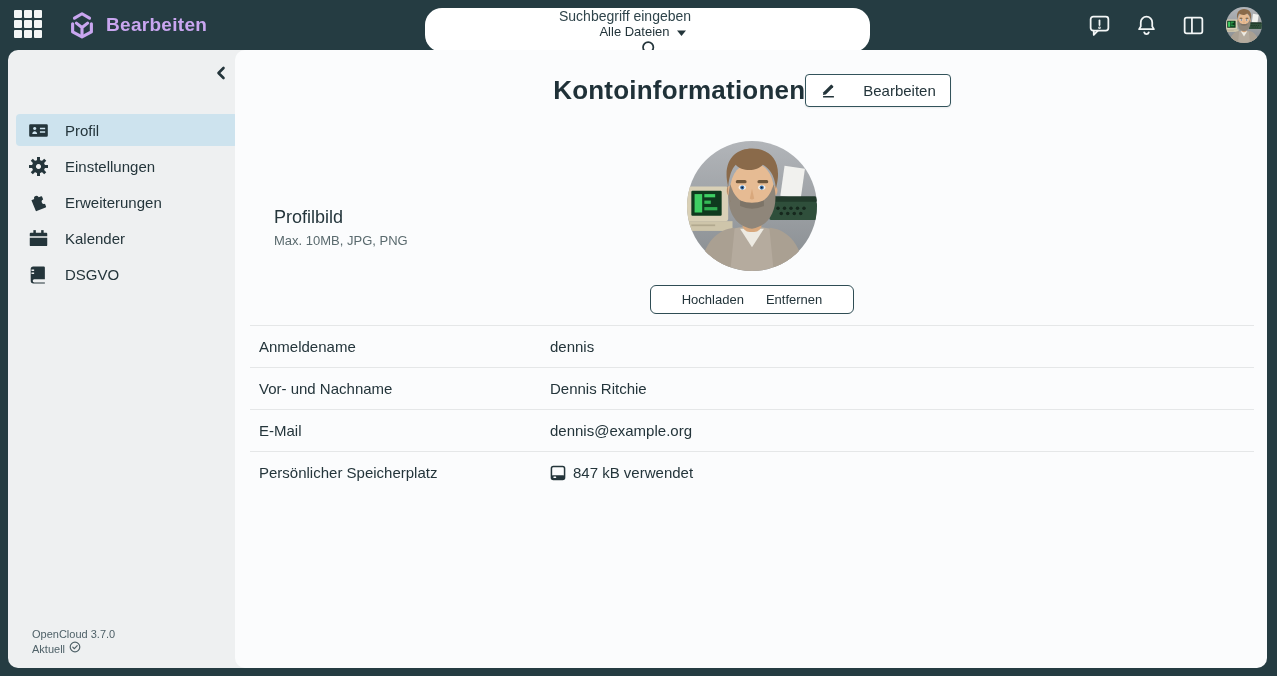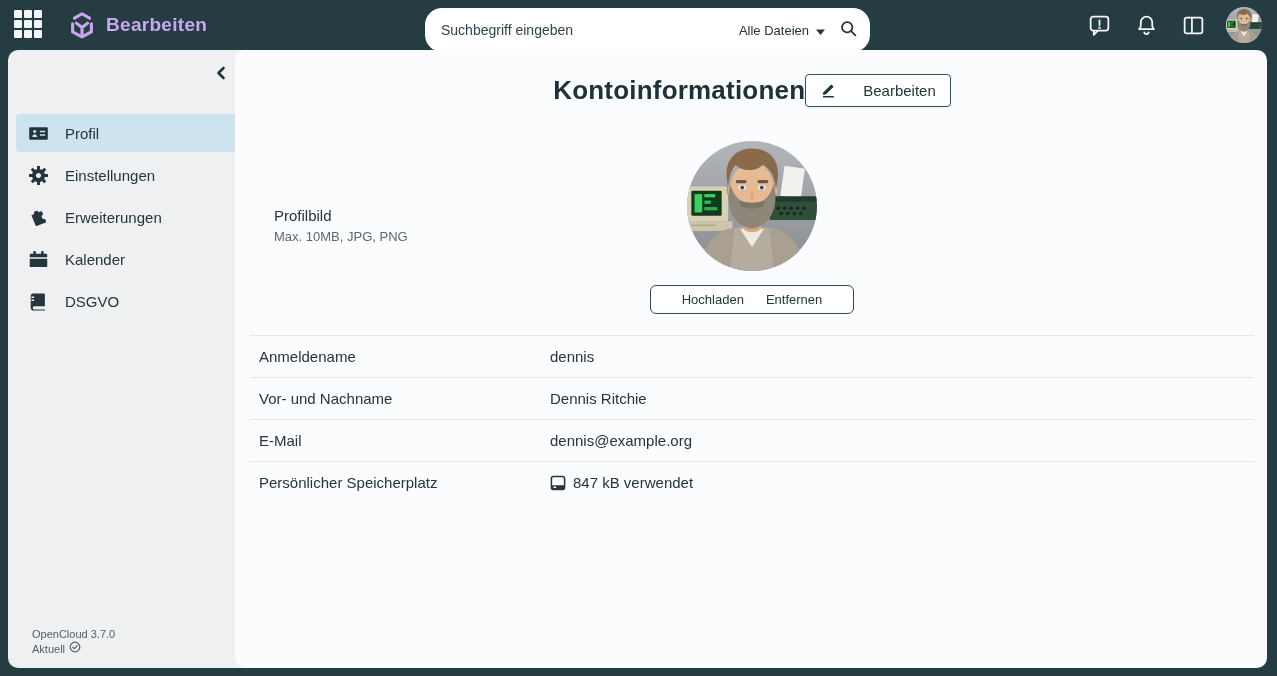--- a/index.html
+++ b/index.html
@@ -11,21 +11,21 @@
   }
   
   .topbar { height:50px; display:flex; align-items:center; position:relative; padding:0 15px 0 14px; }
   .grid-btn { width:30px; height:30px; display:grid; grid-template-columns:repeat(3,8px); grid-template-rows:repeat(3,8px); gap:2px; cursor:pointer; }
   .grid-btn span { background:#f3f6f6; border-radius:1px; }
   .logo { display:flex; align-items:center; gap:9px; margin-left:23px; cursor:pointer; }
   .logo svg { display:block; }
   .logo-text { font-size:19px; font-weight:bold; color:#c9a6f0; letter-spacing:.3px; }
   .searchbar {
     position:absolute; left:425px; top:8px; width:445px; height:44px;
-    background:#fff; border-radius:17px; display:flex; align-items:center; padding:0 12px 0 16px;
+    background:#fff; border-radius:17px; display:flex; align-items:center; padding:0 12px 0 16px;flex-direction:column;
   }
   .searchbar input { border:none; outline:none; flex:1; font-size:14px; color:#2b3b41; font-family:"Liberation Sans",sans-serif; background:transparent; }
   .searchbar input::placeholder { color:#2f444b; opacity:1; }
   .search-scope { display:flex; align-items:center; gap:7px; font-size:13px; color:#24353b; cursor:pointer; white-space:nowrap; margin-right:14px; }
   .search-go { display:flex; align-items:center; cursor:pointer; }
   .topbar-right { margin-left:auto; display:flex; align-items:center; gap:19px; }
   .tb-icon { display:flex; align-items:center; justify-content:center; width:28px; height:28px; cursor:pointer; }
   .avatar-sm { width:36px; height:36px; border-radius:50%; overflow:hidden; cursor:pointer; flex:0 0 auto; }
   .avatar-sm svg { width:100%; height:100%; display:block; }
 
@@ -38,51 +38,51 @@
   .main {
     flex:1; background:#fbfcfd; border-radius:10px; margin-left:-11px;
     position:relative; padding:0 13px 0 15px;
   }
 
   
   .collapse-row { height:46px; display:flex; align-items:center; justify-content:flex-end; padding-right:18px; }
   .collapse-btn { cursor:pointer; display:flex; align-items:center; }
   .nav { margin-top:18px; padding:0 8px; }
   .nav-item {
-    height:38px; margin-bottom:4px; border-radius:4px;
+    height:32px; margin-bottom:4px; border-radius:4px;
     display:flex; align-items:center; gap:17px; padding-left:13px;
     font-size:15px; color:#24353b; cursor:pointer;
   }
   .nav-item.active { background:#cde3ee; }
   .nav-ic { width:19px; height:19px; display:flex; align-items:center; justify-content:center; flex:0 0 auto; }
   .side-footer { margin-top:auto; padding-left:24px; font-size:11px; color:#4f6168; line-height:14px; }
   .side-footer .status { display:flex; align-items:center; gap:4px; }
 
   
   .main-header { display:flex; align-items:center; justify-content:center; padding-top:24px; }
   .page-title { font-size:26px; font-weight:bold; color:#1f3138; letter-spacing:.2px; }
   .edit-btn {
     display:flex; align-items:center; gap:26px; background:#fff; border:1px solid #33535b;
     border-radius:4px; height:33px; padding:0 14px; font-size:15px; color:#24353b; cursor:pointer;
     box-shadow:0 1px 2px rgba(0,0,0,.07); font-family:"Liberation Sans",sans-serif;
   }
   .profile-row { position:relative; margin-top:34px; height:184px; }
   .pp-label-block { position:absolute; left:24px; top:66px; }
-  .pp-label { font-size:15px; color:#24353b; }
+  .pp-label { font-size:18px; color:#24353b; }
   .pp-hint { font-size:13px; color:#5a6a6e; margin-top:5px; }
   .pp-center { width:170px; margin:0 auto; display:flex; flex-direction:column; align-items:center; }
   .avatar-lg { width:130px; height:130px; border-radius:50%; overflow:hidden; }
   .avatar-lg svg { width:100%; height:100%; display:block; }
   .pp-btn-group {
     margin-top:14px; display:flex; align-items:center; gap:8px;
     border:1px solid #2f4d55; border-radius:6px; background:#fff; padding:4px 24px;
   }
   .pp-btn { border:none; background:transparent; font-size:13px; color:#24353b; padding:2px 7px; cursor:pointer; font-family:"Liberation Sans",sans-serif; }
 
-  .acct-table { margin-top:10px; }
+  .acct-table { }
   .acct-row { display:flex; align-items:center; height:42px; border-top:1px solid #e5e7e8; font-size:15px; }
   .acct-row .label { width:300px; padding-left:9px; color:#24353b; flex:0 0 auto; }
   .acct-row .value { color:#24353b; display:flex; align-items:center; gap:7px; }
 </style>
 </head>
 <body>
 
 <svg width="0" height="0" style="position:absolute" aria-hidden="true">
   <defs>
     <symbol id="avatar-art" viewBox="0 0 120 120">

